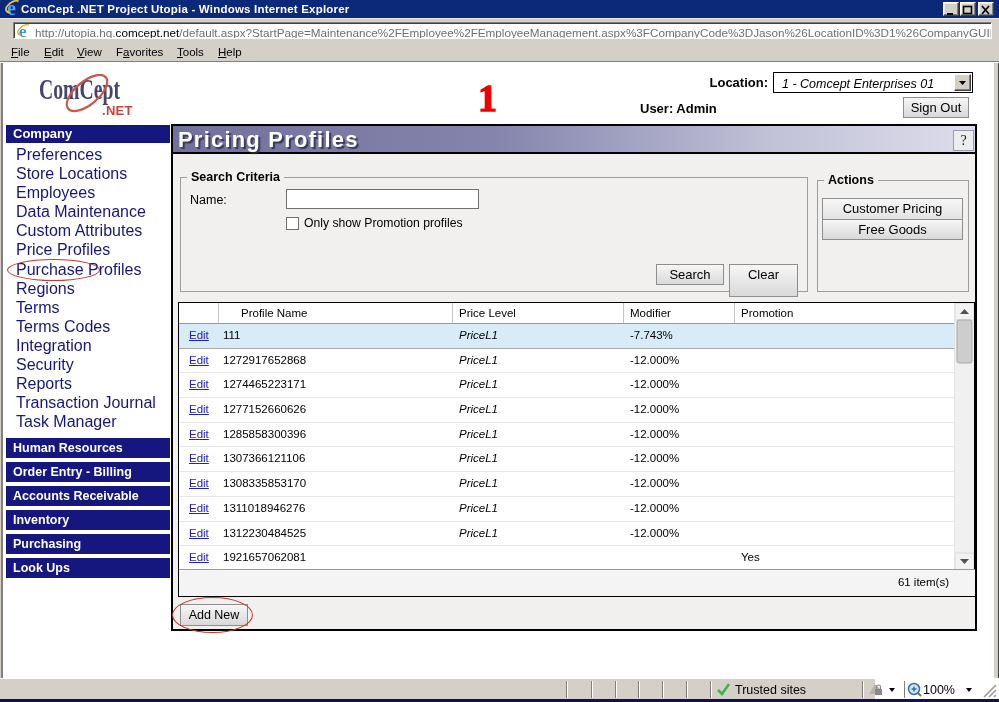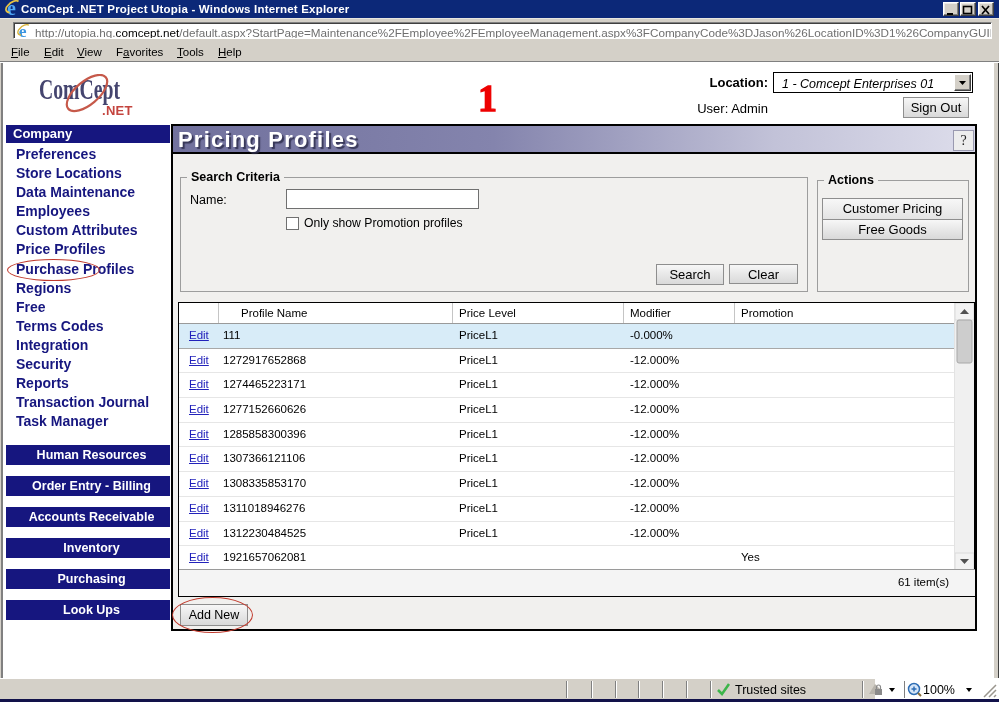--- a/index.html
+++ b/index.html
@@ -24,61 +24,61 @@
 #lborder { position:absolute; left:0; top:63px; width:4px; height:615px; background:#D4D0C8; border-right:1px solid #fff; box-shadow:inset -2px 0 0 #808080; }
 #rborder { position:absolute; left:993px; top:63px; width:6px; height:615px; background:#D4D0C8; border-left:1px solid #fff; box-shadow:inset -1px 0 0 #404040; }
 
 
 #logo { position:absolute; left:38px; top:74px; width:220px; height:46px; }
 #red1 { position:absolute; left:478px; top:76px; font-family:"Liberation Serif", serif; font-size:38px; font-weight:bold; color:#EE0000; -webkit-text-stroke:1.3px #EE0000; }
 #loclabel { position:absolute; left:640px; top:75px; width:128px; text-align:right; font-size:13px; font-weight:bold; }
 #locselect { position:absolute; left:773px; top:72px; width:200px; height:21px; background:#fff; border:1px solid #000; }
 #locselect .txt { position:absolute; left:8px; top:4px; font-size:12.5px;font-style:italic; }
 #locarrow { position:absolute; right:1px; top:1px; width:17px; height:17px; background:#D4D0C8; border:1px solid; border-color:#FFFFFF #404040 #404040 #FFFFFF; box-shadow:inset -1px -1px 0 #808080; }
-#userlabel { position:absolute; left:640px; top:101px; width:128px; text-align:right; font-size:13px; font-weight:normal; }
+#userlabel { position:absolute; left:640px; top:101px; width:128px; font-size:13px; font-weight:bold; }
 #signout { position:absolute; left:903px; top:97px; width:66px; height:21px; }
 
 
 .btn { background:linear-gradient(#F7F7F7, #E9E9E9 45%, #D9D9D9); border:1px solid #8E8E8E; text-align:center; font-size:13px; color:#000; }
 
 
 #sidebar { position:absolute; left:6px; top:125px; width:164px; }
 .navhead { background:#16167F; color:#fff; font-weight:bold; font-size:13px; padding-left:7px; }
 #companyhead { height:18px; line-height:18px; margin-bottom:2px; }
-.navitem { height:19.1px; line-height:19.1px; padding-left:10px; font-size:14px; font-weight:bold; color:#16167F; white-space:nowrap; }
-.navsec { height:20px; line-height:20px; margin-top:11px; font-size:12.5px;text-align:center; }
+.navitem { height:19.1px; line-height:19.1px; padding-left:10px; font-size:16px; font-weight:normal; color:#16167F; white-space:nowrap; }
+.navsec { height:20px; line-height:20px; margin-top:4px; font-size:12.5px; }
 
 
 #content { position:absolute; left:171px; top:124px; width:806px; height:507px; border:2px solid #000; background:#F1F0EE; }
 #ctitle { position:absolute; left:0; top:0; width:802px; height:28px; background:linear-gradient(90deg,#71719D 0%,#8484AD 40%,#C2C2D8 75%,#DDDDEB 100%); border-bottom:2px solid #000; }
 #ctitle span { position:absolute; left:5px; top:1px; font-size:22px; font-weight:bold; color:#fff; letter-spacing:1.2px; text-shadow:2px 2px 1px rgba(45,45,75,0.85); }
 #helpbtn { position:absolute; left:780px; top:4px; width:21px; height:21px; background:#EDEDED; border:1px solid #9A9AB0; box-shadow:0 0 0 1px #D9D9E9; text-align:center; font-family:"Liberation Serif",serif; font-size:14px; line-height:20px; color:#222; }
 fieldset.fs { position:absolute; border:1px solid #9D9D9D; }
 fieldset.fs legend { font-size:12.5px; font-weight:bold; margin-left:6px; padding:0 4px; }
 #fs-search { left:7px; top:44px; width:628px; height:122px; }
 #fs-actions { left:644px; top:47px; width:152px; height:119px; }
 #namelbl { position:absolute; left:9px; top:9px; font-size:12.5px; }
 #nameinput { position:absolute; left:105px; top:5px; width:193px; height:20px; background:#fff; border:1px solid #707070; }
 #promochk { position:absolute; left:105px; top:33px; width:13px; height:13px; background:#fff; border:1px solid #707070; }
 #promolbl { position:absolute; left:123px; top:32px; font-size:12.2px; }
 #btn-search { position:absolute; left:475px; top:80px; width:68px; height:21px; }
-#btn-clear { position:absolute; left:548px; top:80px; width:69px; height:20px; }
+#btn-clear { position:absolute; left:548px; top:80px; width:69px; height:33px; }
 #btn-cp { position:absolute; left:4px; top:11px; width:141px; height:33px; }
 #btn-fg { position:absolute; left:4px; top:32px; width:141px; height:21px; }
 
 #tablebox { position:absolute; left:5px; top:176px; width:797px; height:295px; border:1px solid #000; background:#fff; }
 .thdr { position:absolute; top:0; height:20px; line-height:20px; font-size:11.5px; color:#000; }
 .vline { position:absolute; top:0; height:20px; width:1px; background:#C5C5C5; }
 #rows { position:absolute; left:0; top:20px; width:775px; height:246px; overflow:hidden; border-top:1px solid #9A9A9A; }
 .trow { position:relative; height:24.7px; border-bottom:1px solid #E6E6E6; font-size:11.5px; }
 .trow.hl { background:#D8ECF8; border-bottom:1px solid #A8A8A8; }
 .trow span { position:absolute; top:5px; }
 .c-edit { left:10px; color:#2222BB; text-decoration:underline; }
 .c-name { left:44px; }
-.c-price { left:280px; }
+.c-price { left:280px;font-style:italic; }
 .c-mod { left:451px; }
 .c-promo { left:562px; }
 #sbar { position:absolute; left:775px; top:0; width:20px; height:266px; background:#F0F0F0; border-left:1px solid #E3E3E3; }
 #tfoot { position:absolute; left:0; top:266px; width:796px; height:27px; border-top:1px solid #9A9A9A; background:#F4F4F4; }
 #tfoot span { position:absolute; right:26px; top:6px; font-size:11.5px; }
 #addnew { position:absolute; left:7px; top:478px; width:68px; height:22px; }
 
 .redellipse { position:absolute; border:1.5px solid #C13B2E; border-radius:50%; }
 </style>
 </head>
@@ -143,27 +143,27 @@
         <path d="M4 6 L11 6 L7.5 10 Z" fill="#000"></path>
       </svg></div>
 </div>
 <div id="userlabel">User: Admin</div>
 <div id="signout" class="btn" style="line-height:19px">Sign Out</div>
 
 <div id="sidebar">
   <div class="navhead" id="companyhead">Company</div>
   <div class="navitem">Preferences</div>
   <div class="navitem">Store Locations</div>
+  <div class="navitem">Employees</div>
   <div class="navitem">Data Maintenance</div>
-  <div class="navitem">Employees</div>
   <div class="navitem">Custom Attributes</div>
   <div class="navitem">Price Profiles</div>
   <div class="navitem">Purchase Profiles</div>
   <div class="navitem">Regions</div>
-  <div class="navitem">Free</div>
+  <div class="navitem">Terms</div>
   <div class="navitem">Terms Codes</div>
   <div class="navitem">Integration</div>
   <div class="navitem">Security</div>
   <div class="navitem">Reports</div>
   <div class="navitem">Transaction Journal</div>
   <div class="navitem">Task Manager</div>
   <div style="height:3px"></div>
   <div class="navhead navsec">Human Resources</div>
   <div class="navhead navsec">Order Entry - Billing</div>
   <div class="navhead navsec">Accounts Receivable</div>
@@ -200,21 +200,21 @@
     <span class="thdr" style="left:562px">Promotion</span>
     <div class="vline" style="left:39px"></div>
     <div class="vline" style="left:273px"></div>
     <div class="vline" style="left:444px"></div>
     <div class="vline" style="left:555px"></div>
     <div id="rows">
       <div class="trow hl">
           <span class="c-edit">Edit</span>
           <span class="c-name">111</span>
           <span class="c-price">PriceL1</span>
-          <span class="c-mod">-0.000%</span>
+          <span class="c-mod">-7.743%</span>
         </div>
       <div class="trow">
           <span class="c-edit">Edit</span>
           <span class="c-name">1272917652868</span>
           <span class="c-price">PriceL1</span>
           <span class="c-mod">-12.000%</span>
         </div>
       <div class="trow">
           <span class="c-edit">Edit</span>
           <span class="c-name">1274465223171</span>

